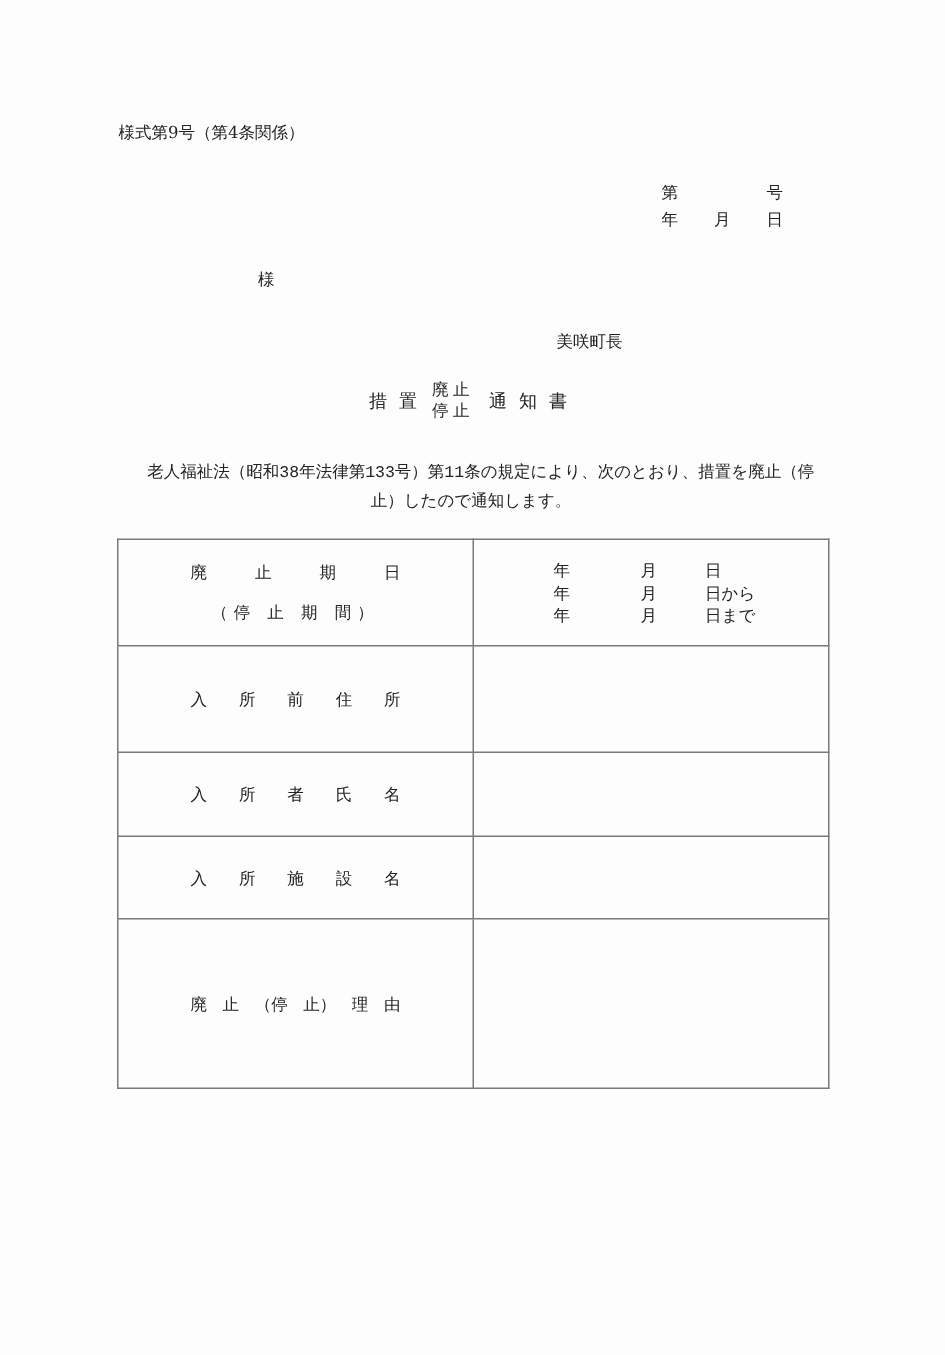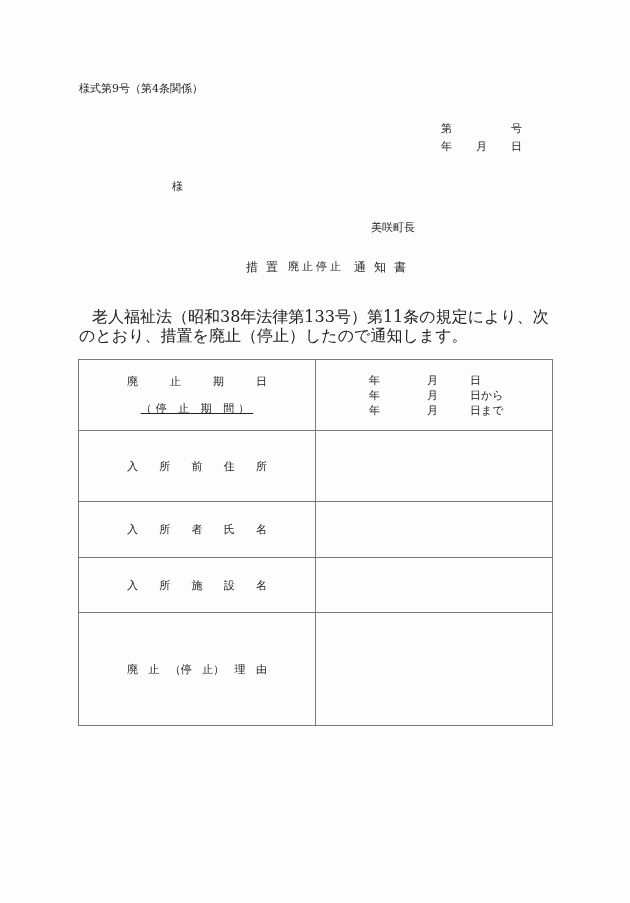--- a/index.html
+++ b/index.html
@@ -9,33 +9,33 @@
     }
     body {
       width: 630px;
       height: 903px;
       position: relative;
       overflow: hidden;
       font-family: "DejaVu Serif", "Liberation Serif", serif;
       color: #222222;
       font-size: 11px;
     }
-    .abs { position: absolute; white-space: nowrap; }
+    .abs { position: absolute; white-space: nowrap; text-align: center; }
     .form-no { left: 79px; top: 81px; font-size: 11px; }
     .doc-no-row { top: 121px; }
     .doc-date-row { top: 139px; }
     .dn-cell { position: absolute; font-size: 11px; }
     .recipient { left: 172px; top: 179px; }
     .issuer { left: 371px; top: 220px; }
     .title-wrap { left: 242px; top: 252px; height: 30px; display: flex; align-items: center; }
     .title-char { display: inline-block; font-size: 12px; margin: 0 4px; }
-    .title-stack { display: inline-flex; flex-direction: row; font-size: 11px; line-height: 14px; margin: 0 6px; letter-spacing: 3px; }
+    .title-stack { display: inline-flex; flex-direction: column; font-size: 11px; line-height: 14px; margin: 0 6px; letter-spacing: 3px; }
     .body-text {
       left: 79px; top: 307px; width: 470px; white-space: normal;
-      font-size: 16px; line-height: 19px; text-indent: 13px;
+      font-size: 11px; line-height: 19px; text-indent: 13px; font-family: Liberation Mono, monospace;
     }
     table.form-table {
       position: absolute;
       left: 78px; top: 359px;
       width: 474px;
       border-collapse: collapse;
       table-layout: fixed;
     }
     table.form-table td {
       border: 1.5px solid #7a7a7a;
@@ -44,21 +44,21 @@
       font-size: 11px;
     }
     td.label { width: 236px; text-align: center; }
     td.value { width: 236px; }
     .spaced { letter-spacing: 0; display: flex; justify-content: space-between; width: 140px; margin: 0 auto; }
     .spaced span { display: inline-block; }
     .date-lines { padding-left: 53px; line-height: 15px; }
     .date-line { display: flex; }
     .date-line span:nth-child(1) { width: 58px; }
     .date-line span:nth-child(2) { width: 43px; }
-    .sub-label { margin-top: 12px; letter-spacing: 4px; text-decoration: underline; }
+    .sub-label { margin-top: 12px; letter-spacing: 4px; }
   </style>
 </head>
 <body>
 
 <div class="abs form-no">様式第9号（第4条関係）</div>
 
 <div class="abs doc-no-row" style="left:0;width:630px;">
   <span class="dn-cell" style="left:441px;">第</span>
   <span class="dn-cell" style="left:511px;">号</span>
 </div>

